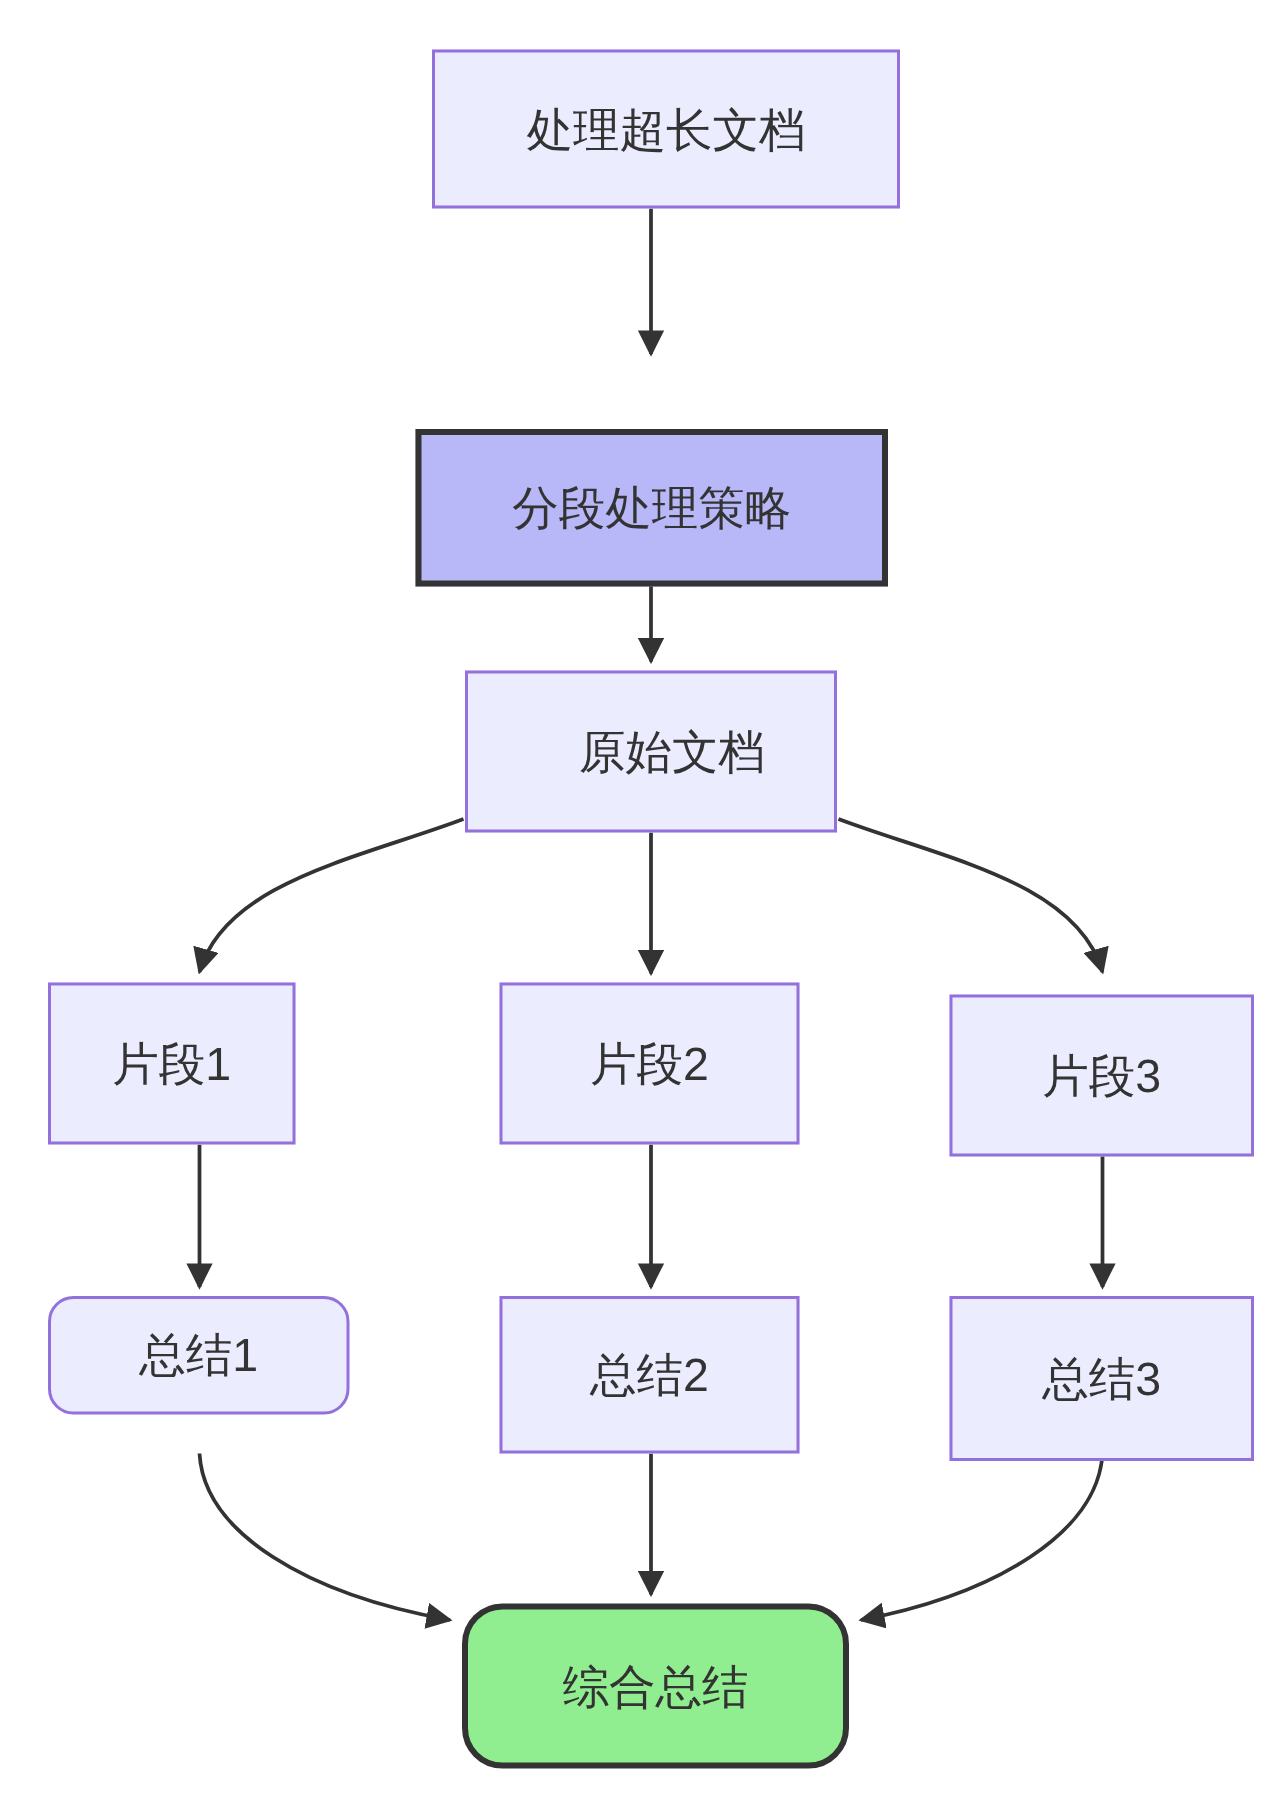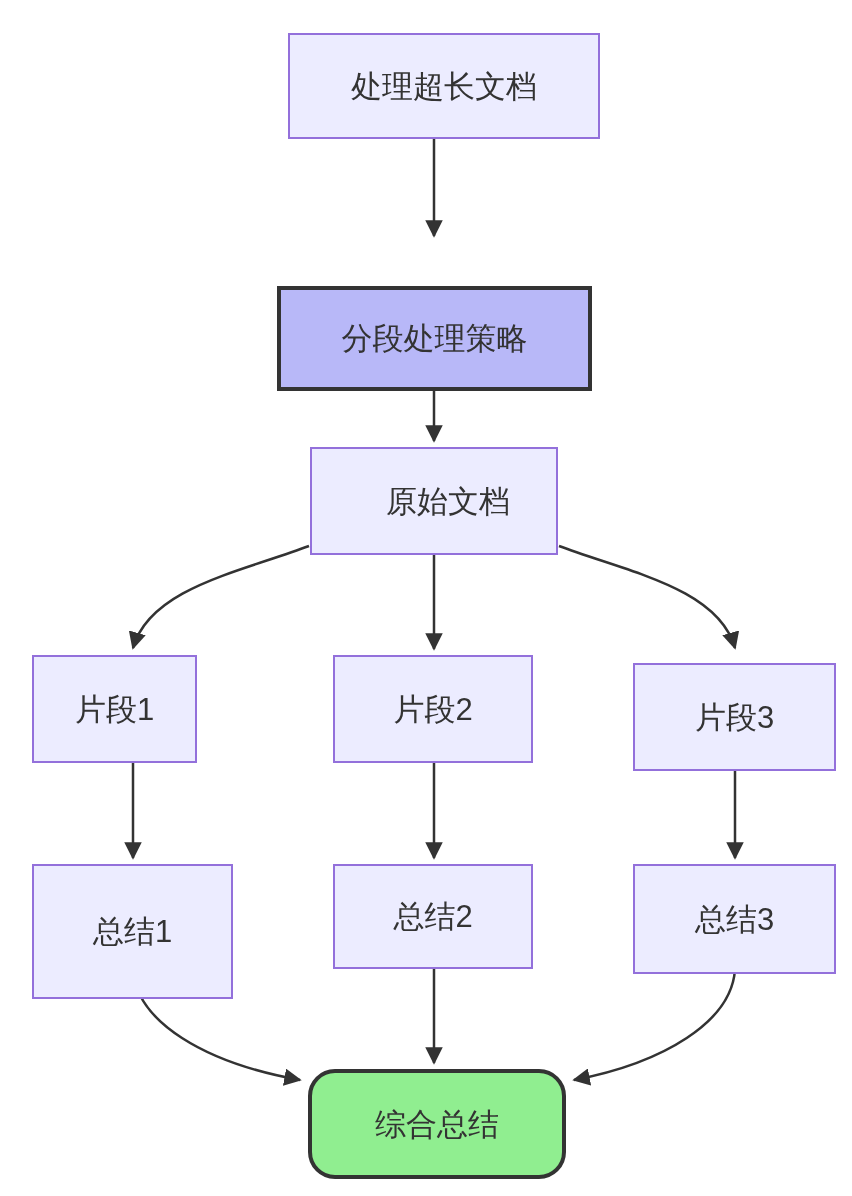--- a/index.html
+++ b/index.html
@@ -48,21 +48,21 @@
     background: #90EE90;
     border: 4px solid #333333;
   }
   
   .n-a  { left: 278px; top: 33px;   width: 312px; height: 106px; margin-left: 10px; }
   .n-b  { left: 277px; top: 242px;  width: 315px; height: 105px; margin-top: 44px; }
   .n-c  { left: 310px; top: 447px;  width: 248px; height: 108px; padding-left: 28px; }
   .n-d1 { left: 32px;  top: 655px;  width: 165px; height: 108px; }
   .n-d2 { left: 333px; top: 655px;  width: 200px; height: 108px; }
   .n-d3 { left: 633px; top: 663px;  width: 203px; height: 108px; }
-  .n-e1 { left: 32px;  top: 864px;  width: 201px; height: 135px; }
+  .n-e1 { left: 32px;  top: 864px;  width: 201px; height: 79px; border-radius: 17px; }
   .n-e2 { left: 333px; top: 864px;  width: 200px; height: 105px; }
   .n-e3 { left: 633px; top: 864px;  width: 203px; height: 110px; }
   .n-f  { left: 308px; top: 1069px; width: 258px; height: 110px; border-radius: 27px; }
 </style>
 </head>
 <body>
 
 <div class="canvas">
 
   <svg class="edges-layer" viewBox="0 0 852 1196" xmlns="http://www.w3.org/2000/svg">

